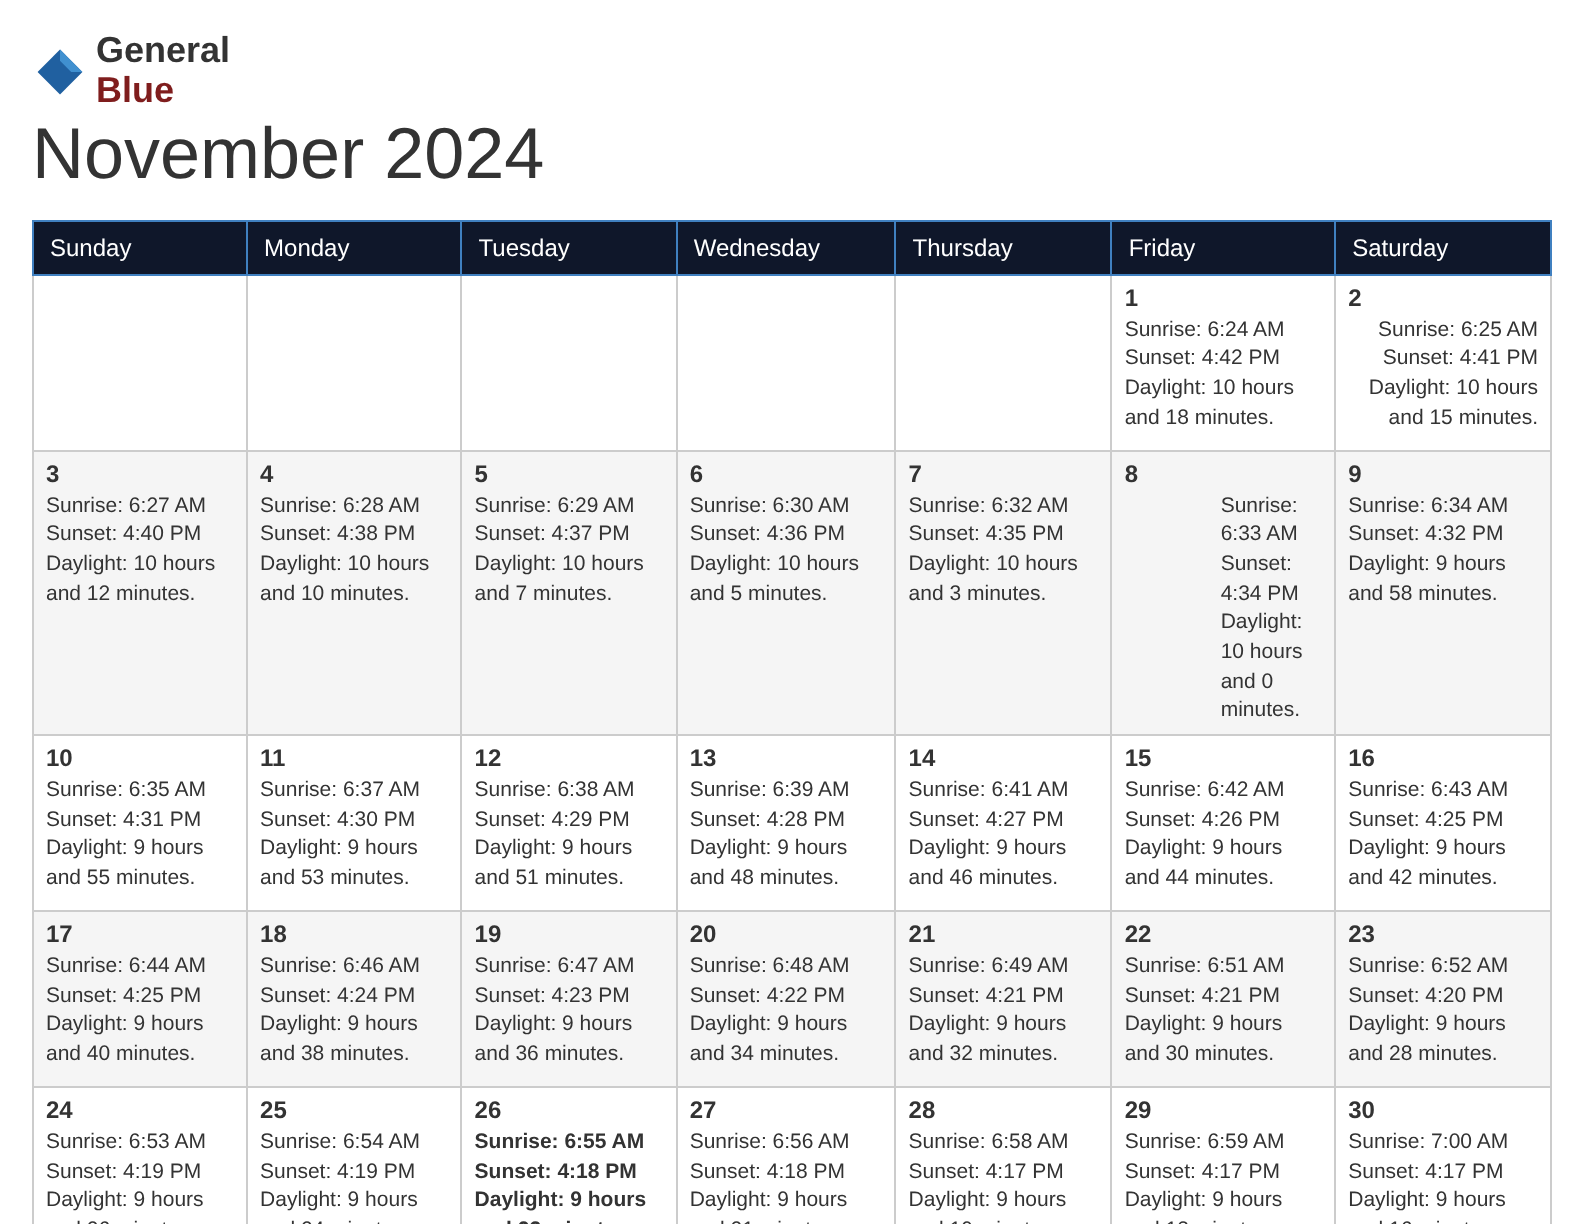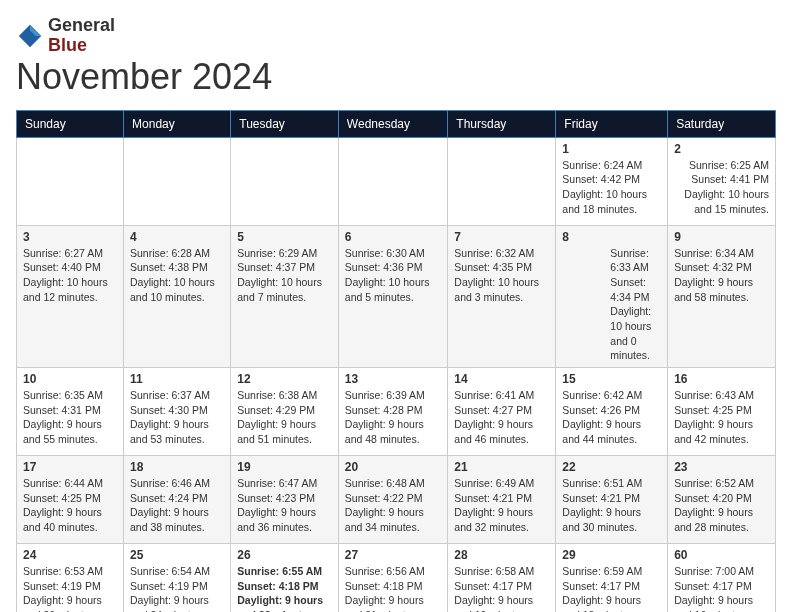--- a/index.html
+++ b/index.html
@@ -329,21 +329,21 @@
 and 19 minutes.</div>
         </td>
         <td>
           <div class="day-num">29</div>
           <div class="day-info" style="white-space: pre-line;">Sunrise: 6:59 AM
 Sunset: 4:17 PM
 Daylight: 9 hours
 and 18 minutes.</div>
         </td>
         <td>
-          <div class="day-num">60</div>
+          <div class="day-num">30</div>
           <div class="day-info" style="white-space: pre-line;">Sunrise: 7:00 AM
 Sunset: 4:17 PM
 Daylight: 9 hours
 and 16 minutes.</div>
         </td>
       </tr>
     </tbody>
 </table>
 
 </body></html>

